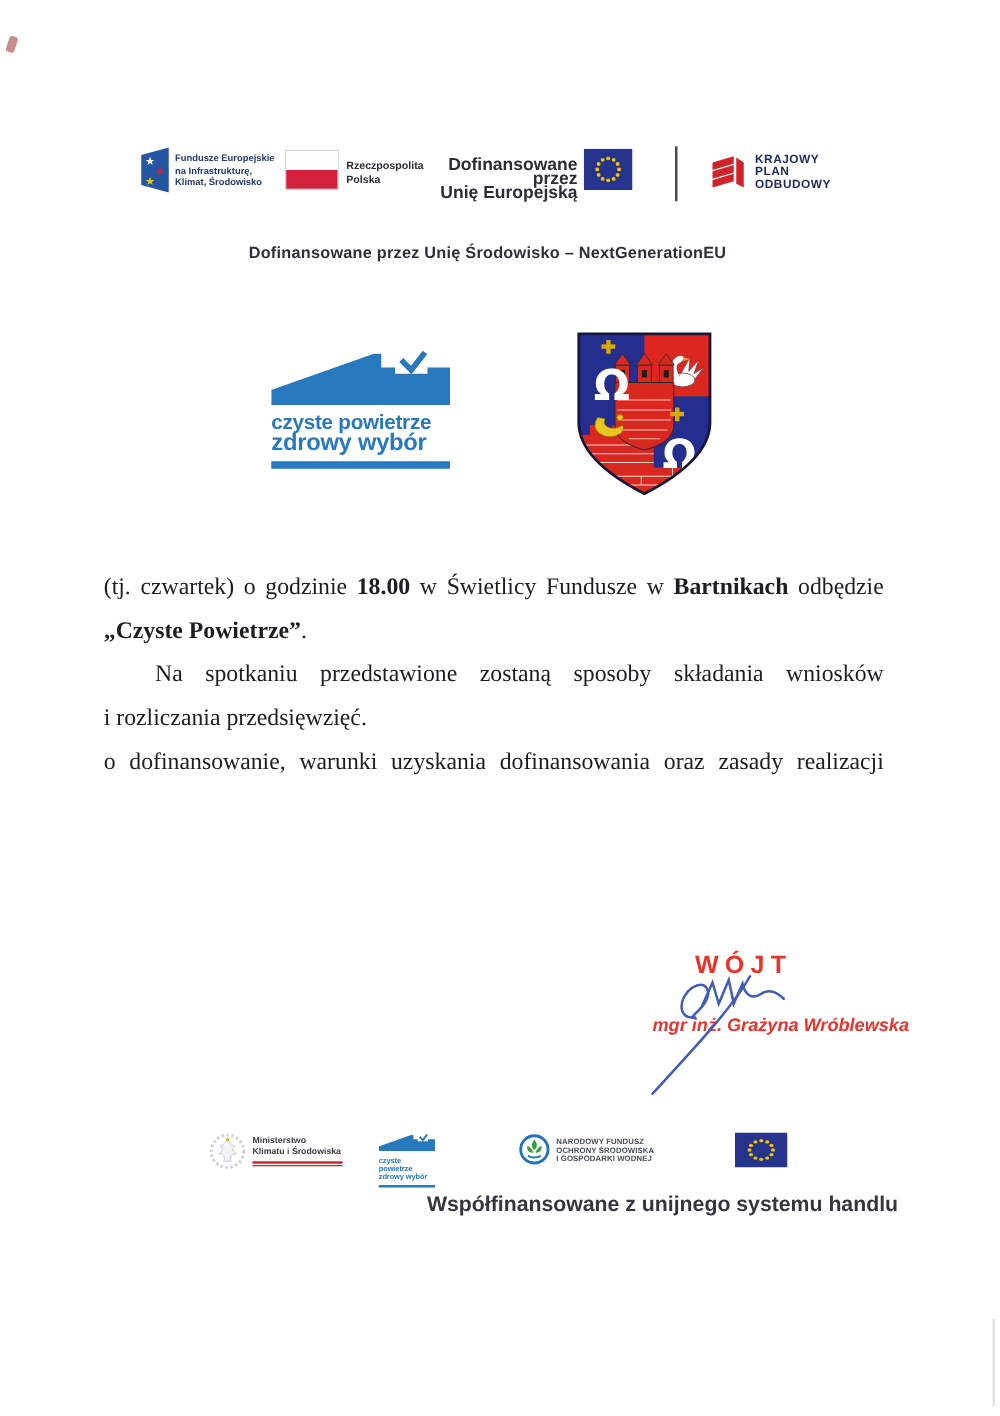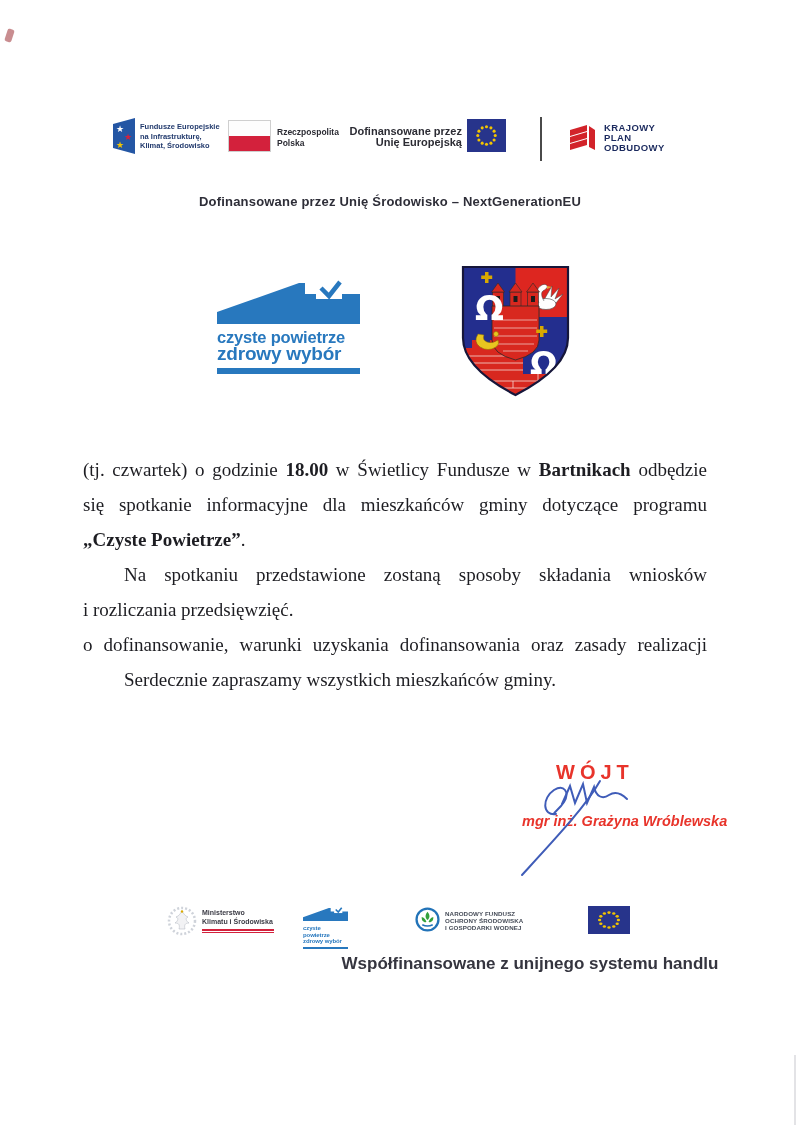--- a/index.html
+++ b/index.html
@@ -6,21 +6,21 @@
   .page{position:relative;width:800px;height:1133px;background:#ffffff;margin:0 auto;
         font-family:"Liberation Sans",sans-serif;overflow:hidden;}
   .abs{position:absolute;}
 
   
   .fe-text{font-size:7.5px;line-height:9.5px;font-weight:bold;color:#223a6d;}
   .pl-flag{width:41px;height:30px;box-shadow:0 0 0 1px #cfcfcf;}
   .pl-flag .w{height:15px;background:#fdfdfd;}
   .pl-flag .r{height:15px;background:#d3213c;}
   .pl-text{font-size:8.5px;line-height:10.5px;font-weight:bold;color:#2c2c34;}
-  .eu-funding-text{font-size:11px;line-height:11px;font-weight:bold;color:#2c2c34;text-align:right;width:120px;}
+  .eu-funding-text{font-size:14px;line-height:11px;font-weight:bold;color:#2c2c34;text-align:right;width:120px;}
   .hdr-divider{width:2px;height:44px;background:#4a4a4a;}
   .kpo-text{font-size:9.5px;line-height:10px;font-weight:bold;color:#1b2a5e;letter-spacing:.4px;}
   .subtitle{width:780px;text-align:center;font-size:13px;font-weight:bold;color:#2e2e38;letter-spacing:.2px;}
 
   
   .cz-line1{color:#2878be;font-weight:bold;font-size:16.5px;line-height:15px;letter-spacing:-.2px;margin-top:2px;}
   .cz-line2{color:#2878be;font-weight:bold;font-size:19px;line-height:17px;letter-spacing:-.2px;}
   .cz-bar{height:6px;background:#2878be;margin-top:6px;}
 
   
@@ -192,30 +192,26 @@
 
       <path d="M20,70 q-5,8 2,13 q8,5 16,0 q4,-3 2,-7 q-5,4 -11,2 q-5,-2 -3,-7 z" fill="#e9c520" stroke="#8a6d00" stroke-width="0.5"></path>
       <circle cx="38" cy="70" r="2.5" fill="#e9c520" stroke="#8a6d00" stroke-width="0.5"></circle>
     </g>
     <path d="M5,3 H110 V74 Q110,104 57.5,131 Q5,104 5,74 Z" fill="none" stroke="#16163a" stroke-width="2.2"></path>
   </svg>
 
   <div class="abs body-text" style="left:83px;top:452px;">
     <div>
         <div class="line justify"><span>(tj. czwartek) o godzinie </span><b>18.00</b><span> w Świetlicy Fundusze w </span><b>Bartnikach</b><span> odbędzie</span></div>
-        <div class="line justify"><span>się spotkanie informacyjne dla mieszkańców gminy dotyczące programu</span></div>
         <div class="line"><b>„Czyste Powietrze”</b><span>.</span></div>
       </div>
     <div>
         <div class="line justify indent"><span>Na spotkaniu przedstawione zostaną sposoby składania wniosków</span></div>
         <div class="line"><span>i rozliczania przedsięwzięć.</span></div>
         <div class="line justify"><span>o dofinansowanie, warunki uzyskania dofinansowania oraz zasady realizacji</span></div>
-      </div>
-    <div>
-        <div class="line indent"><span>Serdecznie zapraszamy wszystkich mieszkańców gminy.</span></div>
       </div>
   </div>
 
   <div class="abs wojt" style="left:556px;top:761px;">WÓJT</div>
   <div class="abs sig-name" style="left:522px;top:813px;z-index:1;">mgr inż. Grażyna Wróblewska</div>
   <svg class="abs" style="left:498px;top:778px;z-index:2;" width="150" height="100" viewBox="0 0 150 100">
     <g stroke="#3f5cb8" stroke-width="2" fill="none" stroke-linecap="round">
       <path d="M58,36 C44,38 44,20 56,12 C66,6 72,14 66,24 C61,32 52,37 58,36"></path>
       <path d="M64,26 L72,8 L77,25 L85,6 L89,25 L96,9 C98,18 104,22 111,17 C117,13 123,15 129,21"></path>
       <path d="M102,3 C88,28 58,60 24,97"></path>

